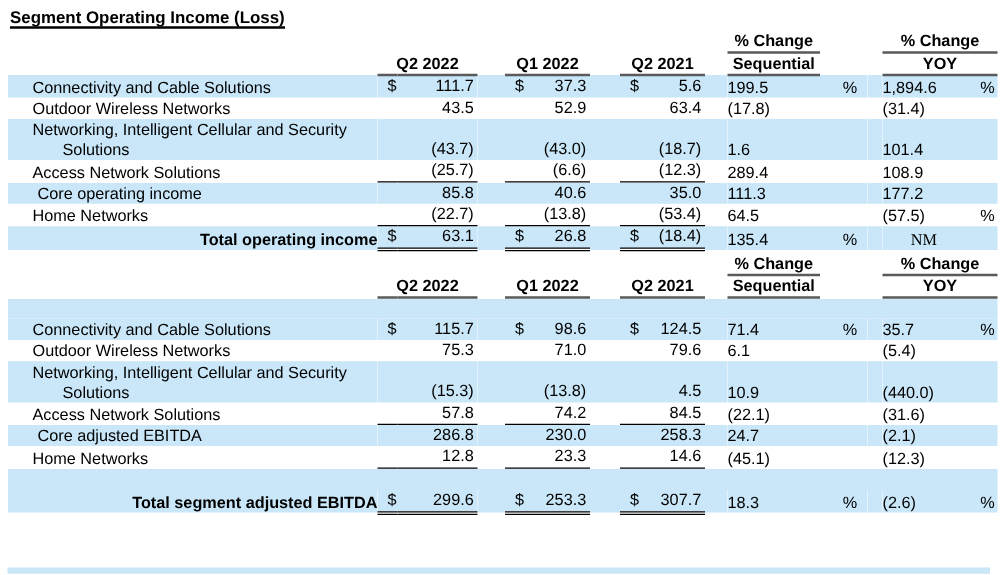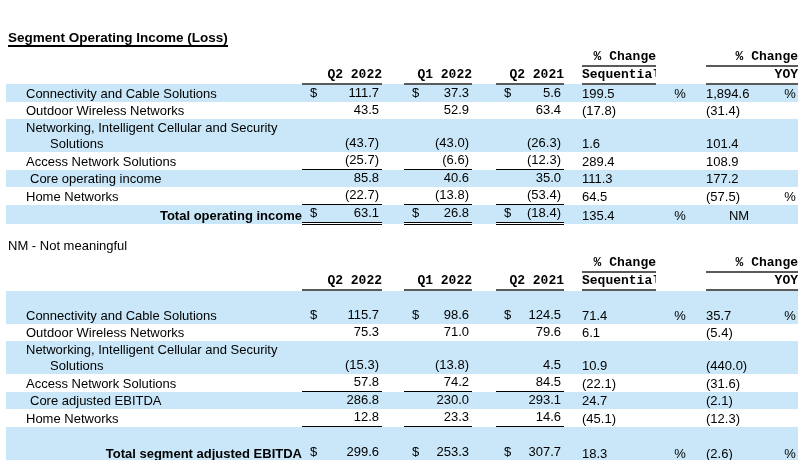--- a/index.html
+++ b/index.html
@@ -2,57 +2,57 @@
 <html style="--band: #c9e7f8;"><head>
 <meta charset="utf-8">
 <style>
   :root { --band:#c9e7f8; }
   * { box-sizing:border-box; }
   html,body { margin:0; padding:0; }
   body {
     width:800px; height:460px; overflow:hidden; background:#fff;
     font-family:"Liberation Sans", sans-serif; font-size:13px; color:#000;
   }
-  .sheet { position:relative; width:800px; height:332px;margin-top:24px; }
+  .sheet { position:relative; width:800px; height:332px; }
 
   .tbl-title {
     display:inline-block; margin:6px 0 0 8px; font-weight:bold; font-size:13.5px;
     line-height:15px; border-bottom:2px solid #000; padding-bottom:0px;
   }
   .tbl-title.second { margin-top:21px; }
 
   table { border-collapse:collapse; table-layout:fixed; width:792px; margin-left:6px; margin-top:2px; }
   td { vertical-align:bottom; padding:0; font-size:13px; line-height:16px; overflow:hidden; white-space:nowrap; }
 
   
   col.c-lbl{width:296px} col.c-cur{width:16px} col.c-v1{width:64px}
   col.c-g1{width:22px} col.c-v2{width:52px} col.c-g2{width:24px}
   col.c-v3{width:52px} col.c-g3{width:18px} col.c-seq{width:74px}
   col.c-ssym{width:38px} col.c-g4{width:12px} col.c-yoy{width:66px}
   col.c-ysym{width:26px}
 
-  thead td { height:15px; font-weight:bold; text-align:right;font-family:Liberation Mono, monospace; }
+  thead td { height:15px; font-weight:bold; text-align:center; }
   thead td.hu { border-bottom:2px solid #5a5a5a; }
 
   tbody tr { height:17px; }
   tbody tr.tall { height:33px; }
   tbody tr.shade td { background:var(--band); }
   tbody tr.bold td.lbl { font-weight:bold;text-align:right; }
   tbody tr.total { height:18px; }
   td.sp { height:12px; }
 
   td.lbl { padding-left:20px; text-align:left; }
   td.lbl .ind, td.lbl.ind { padding-left:24px; }
   td.money { padding:0 3px 1px 0; }
   td.money .wrap { display:flex; justify-content:space-between; align-items:flex-end; }
   td.money .cur { padding-left:8px; }
   td.money.u1 { border-bottom:1px solid #000; }
   td.money.u2 { border-bottom:3px double #000; }
   td.num { text-align:left; padding-right:5px; }
-  td.num.ctr { text-align:center; padding-right:0; }
+  td.num.ctr { text-align:center; padding-right:0;font-family:Liberation Serif, serif; }
   td.sym { text-align:center; padding-left:10px; }
 
   .nm-note { margin:13px 0 0 8px; line-height:15px; }
   .bottom-stripe { position:absolute; left:6px; top:454px; width:786px; height:5px; background:var(--band); }
 </style>
 </head>
 <body>
 
 <div class="sheet">
 
@@ -178,21 +178,21 @@
           <td class="money" colspan="2">
             <div class="wrap">
               <span class="cur">&nbsp;</span>
               <span class="val">(43.0)</span>
             </div>
           </td>
           <td></td>
           <td class="money" colspan="2">
             <div class="wrap">
               <span class="cur">&nbsp;</span>
-              <span class="val">(26.3)</span>
+              <span class="val">(18.7)</span>
             </div>
           </td>
           <td></td>
           <td class="num">1.6</td>
           <td class="sym"></td>
           <td></td>
           <td class="num">101.4</td>
           <td class="sym"></td>
         </tr>
         <tr>
@@ -307,21 +307,20 @@
           <td></td>
           <td class="num">135.4</td>
           <td class="sym">%</td>
           <td></td>
           <td class="num ctr">NM</td>
           <td class="sym"></td>
         </tr>
       </tbody>
   </table>
 
-  <div class="nm-note">NM - Not meaningful</div>
 
 
   <table>
     <colgroup>
       <col class="c-lbl">
         <col class="c-cur">
         <col class="c-v1">
       <col class="c-g1">
         <col class="c-cur">
         <col class="c-v2">
@@ -498,21 +497,21 @@
           <td class="money" colspan="2">
             <div class="wrap">
               <span class="cur">&nbsp;</span>
               <span class="val">230.0</span>
             </div>
           </td>
           <td></td>
           <td class="money" colspan="2">
             <div class="wrap">
               <span class="cur">&nbsp;</span>
-              <span class="val">293.1</span>
+              <span class="val">258.3</span>
             </div>
           </td>
           <td></td>
           <td class="num">24.7</td>
           <td class="sym"></td>
           <td></td>
           <td class="num">(2.1)</td>
           <td class="sym"></td>
         </tr>
         <tr>

